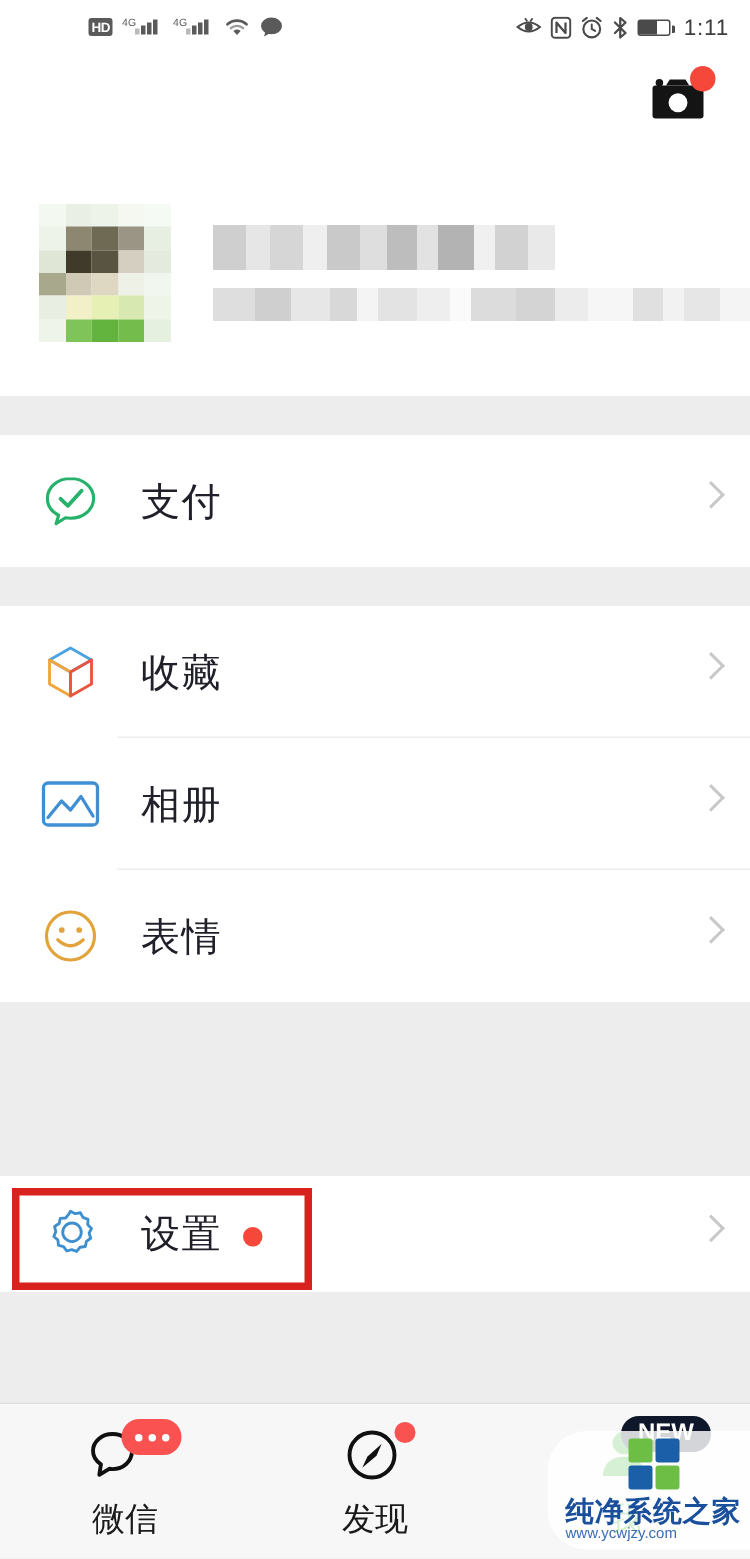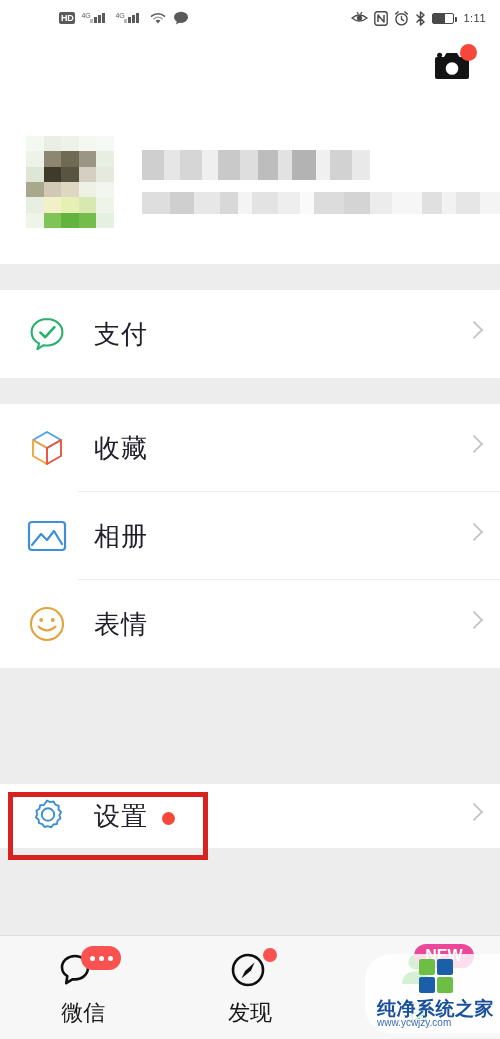--- a/index.html
+++ b/index.html
@@ -25,21 +25,21 @@
     padding:0 2px; border-radius:2px; letter-spacing:-0.3px;
   }
   .sig { display:flex; align-items:flex-end; gap:1px; position:relative; padding-left:9px; }
   .sig .g { position:absolute; left:0; top:-1px; font-size:7px; color:#5a5a5a; }
   .sig i { display:block; width:3px; background:#5a5a5a; }
   .sig i:nth-child(2){ height:4px; background:#b9b9b9;}
   .sig i:nth-child(3){ height:6px; }
   .sig i:nth-child(4){ height:8px; }
   .sig i:nth-child(5){ height:10px; }
   .st-ico { color:#4a4a4a; display:flex; align-items:center; }
-  .clock { font-size:11px; color:#3d3d3d; margin-left:3px; letter-spacing:0.5px; }
+  .clock { font-size:15px; color:#3d3d3d; margin-left:3px; letter-spacing:0.5px; }
   .battery {
     width:22px; height:11px; border:1.5px solid #4a4a4a; border-radius:2px;
     position:relative; display:inline-block;
   }
   .battery:after {
     content:""; position:absolute; right:-4px; top:3px;
     width:2px; height:5px; background:#4a4a4a; border-radius:0 1px 1px 0;
   }
   .battery span { display:block; height:100%; width:58%; background:#4a4a4a; }
 
@@ -139,21 +139,21 @@
     height:24px; min-width:40px;
     display:flex; align-items:center; justify-content:center; gap:4px;
   }
   .badge-dots i { width:5px; height:5px; border-radius:50%; background:#fff; display:block; }
   .badge-dot {
     position:absolute; right:-4px; top:0px;
     width:14px; height:14px; border-radius:50%; background:#fa5151;
   }
   .badge-new {
     position:absolute; right:-34px; top:-4px;
-    background:#ec4899; color:#fff; border-radius:16px;
+    background:#0f172a; color:#fff; border-radius:16px;
     font-size:16px; font-weight:bold; padding:3px 11px;
     font-family:"Liberation Sans",sans-serif;
   }
 
   
   .watermark {
     position:absolute; right:0px; bottom:6px;
     display:flex; align-items:center; gap:6px;
     background:rgba(255,255,255,0.82);
     border-radius:26px 0 0 26px;
@@ -378,21 +378,21 @@
         </svg>
       </span>
       <span class="label">表情</span>
       <span class="chev"></span>
     </div>
   </div>
 
   <div class="gap" style="top:756px;height:28px"></div>
 
   <div class="card" style="top:784px;">
-    <div class="row" style="height:64px">
+    <div class="row" style="height:77px">
       <span class="ico">
         <svg width="40" height="40" viewBox="0 0 40 40">
           <path d="M20 4.5 L23.1 6.1 L26.6 5.5 L28.3 8.6 L31.7 9.9 L31.5 13.5 L34 16 L32.4 19.1 L33.5 22.5 L30.6 24.6 L29.9 28 L26.4 28.5 L24.1 31.3 L20.8 30.1 L17.5 31 L15.4 28.1 L12 27.2 L11.6 23.7 L8.9 21.3 L10.2 18.1 L9.4 14.7 L12.4 12.7 L13.2 9.3 L16.7 9 L19 6.2 Z" stroke="#3e8fd0" stroke-width="1.9" fill="none" stroke-linejoin="round"></path>
           <circle cx="21" cy="18.5" r="6.2" stroke="#3e8fd0" stroke-width="1.9" fill="none"></circle>
         </svg>
       </span>
       <span class="label">设置</span>
       <span class="reddot"></span>
       <span class="chev"></span>
     </div>

